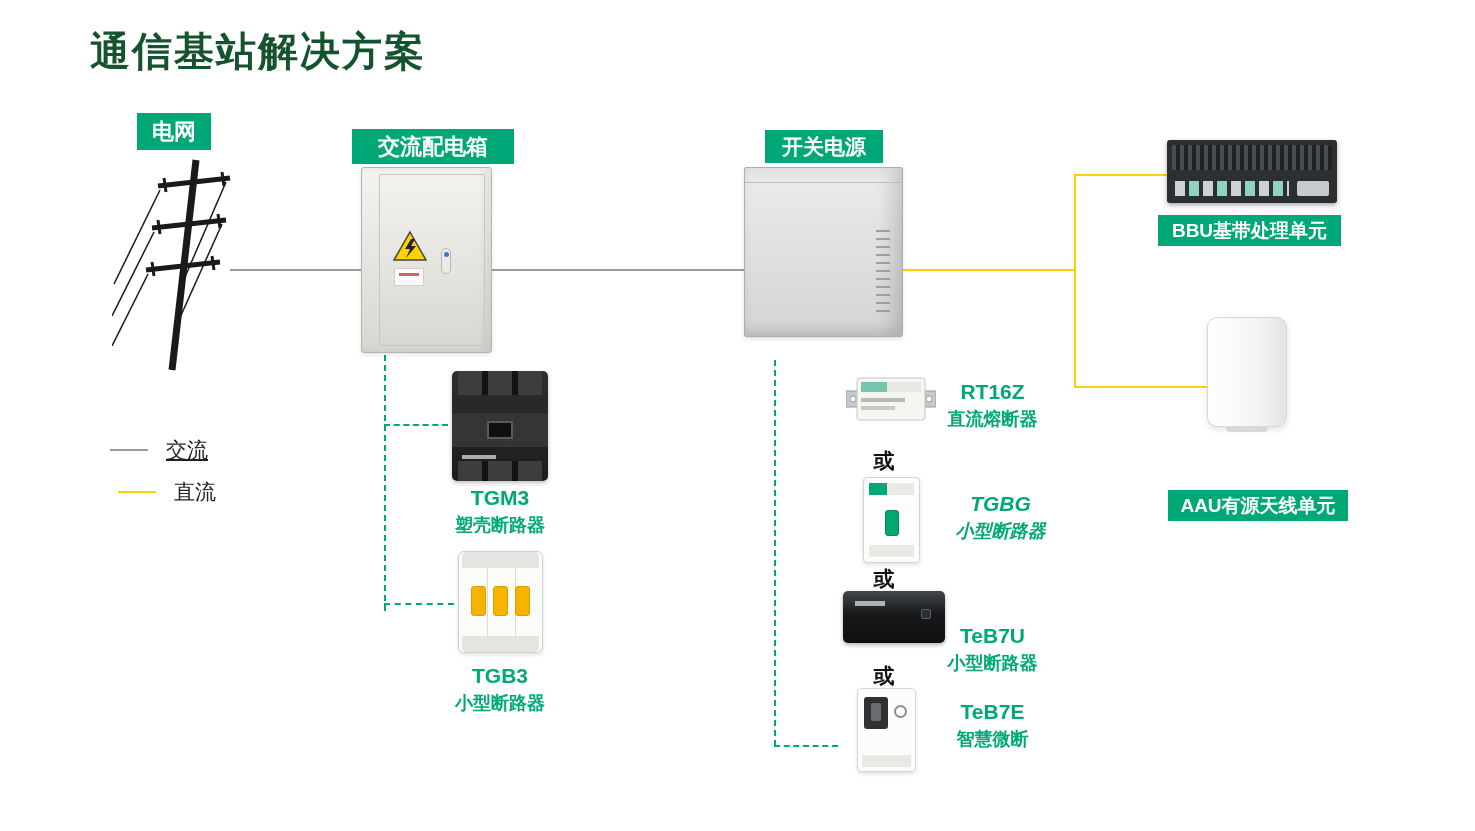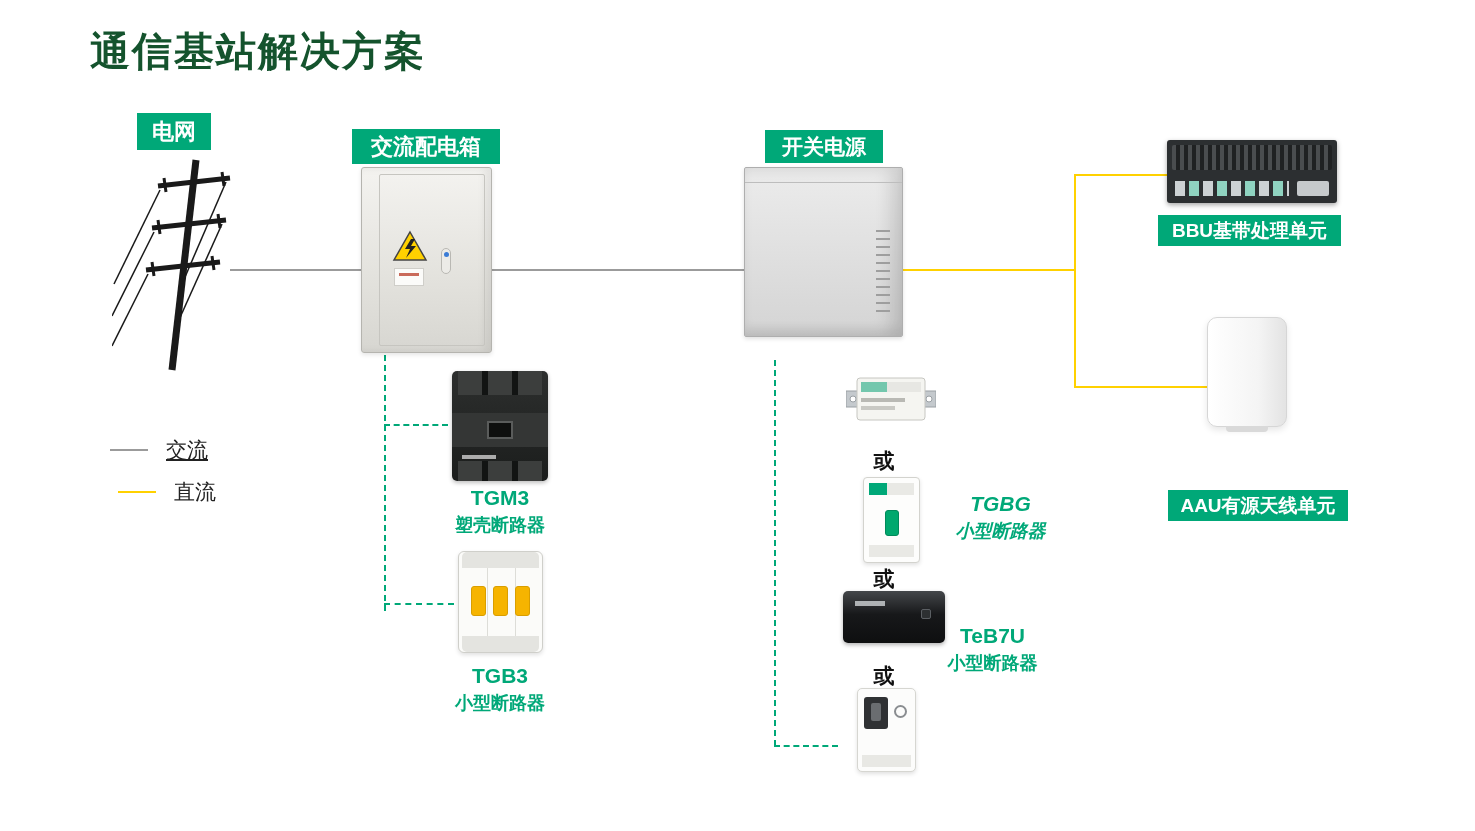--- a/index.html
+++ b/index.html
@@ -102,21 +102,21 @@
   .teb7e-botstrip { position:absolute; bottom:4px; left:4px; right:4px; height:12px; background:#e8e8e4; }
 </style>
 </head>
 <body>
 
 <div class="canvas">
 
   <div class="title">通信基站解决方案</div>
 
   <div class="badge" style="left:137px;top:113px;width:74px;height:37px;font-size:22px;">电网</div>
-  <div class="badge" style="left:352px;top:129px;width:148px;height:35px;font-size:22px;">交流配电箱</div>
+  <div class="badge" style="left:352px;top:129px;width:162px;height:35px;font-size:22px;">交流配电箱</div>
   <div class="badge" style="left:765px;top:130px;width:118px;height:33px;font-size:21px;">开关电源</div>
   <div class="badge" style="left:1158px;top:215px;width:183px;height:31px;font-size:19px;text-align:right;">BBU基带处理单元</div>
   <div class="badge" style="left:1168px;top:442px;width:180px;height:31px;font-size:19px;margin-top:48px;">AAU有源天线单元</div>
 
   <div class="hline" style="left:230px;top:269px;width:131px;background:#9b9b9b;"></div>
   <div class="hline" style="left:492px;top:269px;width:252px;background:#9b9b9b;"></div>
 
   <div class="hline" style="left:903px;top:269px;width:173px;background:#ffd100;"></div>
   <div class="vline" style="left:1074px;top:174px;height:214px;background:#ffd100;"></div>
   <div class="hline" style="left:1074px;top:174px;width:93px;background:#ffd100;"></div>
@@ -214,20 +214,24 @@
     <rect class="rt16z-blade" x="0" y="21" width="16" height="16"></rect>
     <rect class="rt16z-blade" x="74" y="21" width="16" height="16"></rect>
     <circle cx="7" cy="29" r="3" fill="#ffffff" stroke="#9aa0a4"></circle>
     <circle cx="83" cy="29" r="3" fill="#ffffff" stroke="#9aa0a4"></circle>
     <rect x="11" y="8" width="68" height="42" rx="3" fill="#f5f5f1" stroke="#c6c6c1"></rect>
     <rect x="15" y="12" width="60" height="10" fill="#e7e7e3"></rect>
     <rect x="15" y="12" width="26" height="10" fill="#00a878" opacity="0.5"></rect>
     <rect x="15" y="28" width="44" height="4" fill="#b9b9b4"></rect>
     <rect x="15" y="36" width="34" height="4" fill="#c9c9c4"></rect>
   </svg>
+  <div class="prod-label" style="left:920px;top:380px;width:145px;">
+    <div class="prod-name">RT16Z</div>
+    <div class="prod-desc">直流熔断器</div>
+  </div>
 
   <div class="or" style="left:864px;top:447px;">或</div>
 
   <div class="abs tgbg" style="left:863px;top:477px;width:57px;height:86px;">
     <div class="tgbg-topstrip"></div>
     <div class="tgbg-greenmark"></div>
     <div class="tgbg-toggle"></div>
     <div class="tgbg-botstrip"></div>
   </div>
   <div class="prod-label" style="left:928px;top:492px;width:145px;font-style:italic;">
@@ -247,14 +251,18 @@
   </div>
 
   <div class="or" style="left:864px;top:662px;">或</div>
 
   <div class="abs teb7e" style="left:857px;top:688px;width:59px;height:84px;">
     <div class="teb7e-head"></div>
     <div class="teb7e-toggle"></div>
     <div class="teb7e-dial"></div>
     <div class="teb7e-botstrip"></div>
   </div>
+  <div class="prod-label" style="left:920px;top:700px;width:145px;">
+    <div class="prod-name">TeB7E</div>
+    <div class="prod-desc">智慧微断</div>
+  </div>
 
 </div>
 
 </body></html>

